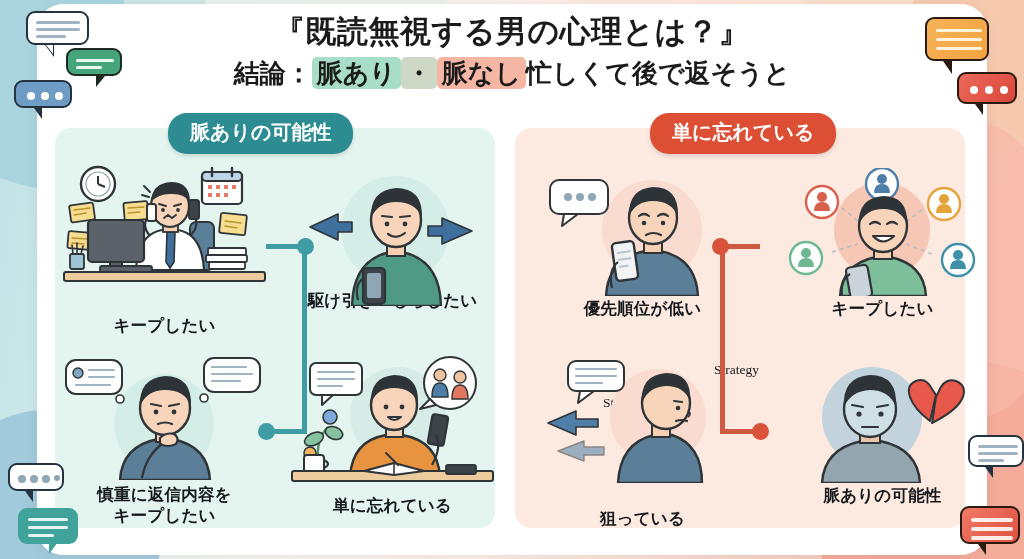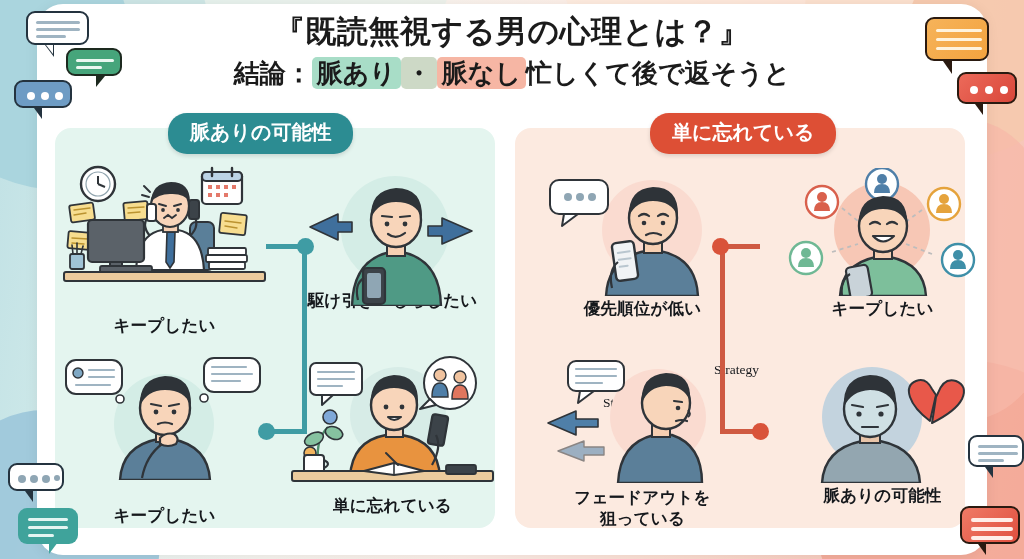--- a/index.html
+++ b/index.html
@@ -303,21 +303,21 @@
         </g>
         <circle cx="94" cy="60" r="2.4" fill="#2f3439"></circle>
         <circle cx="112" cy="60" r="2.4" fill="#2f3439"></circle>
         <path d="M96 72 Q103 69 110 72" fill="none" stroke="#2f3439" stroke-width="2.2" stroke-linecap="round"></path>
 
         <path d="M98 86 Q104 80 112 82 Q118 86 114 92 Q106 96 98 92 Z" fill="#f8d5ba" stroke="#2f3439" stroke-width="2.2"></path>
         <path d="M80 126 Q84 104 100 92" fill="none" stroke="#2f3439" stroke-width="2.2"></path>
       </svg>
     </div>
     <div class="cap">
-      <br>
+      <span>慎重に返信内容を</span><br>
       <span>キープしたい</span>
     </div>
   </div>
 
   <div class="cell" id="c4">
     <div class="art">
       <svg width="205" height="128" viewBox="0 0 205 128">
         <circle cx="108" cy="60" r="48" fill="#d7ece7"></circle>
 
         <rect x="20" y="8" width="52" height="32" rx="6" fill="#fff" stroke="#2f3439" stroke-width="2"></rect>
@@ -480,21 +480,21 @@
         <rect x="112" y="68" width="18" height="14" fill="#f6cfb2" stroke="#2f3439" stroke-width="2"></rect>
         <ellipse cx="126" cy="48" rx="24" ry="26" fill="#f8d5ba" stroke="#2f3439" stroke-width="2.4"></ellipse>
         <path d="M102 48 Q100 20 126 18 Q152 18 150 46 Q144 31 126 31 Q108 32 102 48 Z" fill="#2e3338"></path>
         <line x1="134" y1="46" x2="142" y2="47" stroke="#2f3439" stroke-width="2.2" stroke-linecap="round"></line>
         <circle cx="138" cy="53" r="2.3" fill="#2f3439"></circle>
         <path d="M136 66 Q142 64 147 66" fill="none" stroke="#2f3439" stroke-width="2.2" stroke-linecap="round"></path>
         <path d="M148 55 Q152 59 148 62" fill="none" stroke="#2f3439" stroke-width="1.8"></path>
       </svg>
     </div>
     <div class="cap">
-      <span>フェードアウトを</span><br>
+      <br>
       <span>狙っている</span>
     </div>
   </div>
 
   <div class="cell" id="c8">
     <div class="art">
       <svg width="205" height="128" viewBox="0 0 205 128">
         <circle cx="92" cy="62" r="50" fill="#c3d3de"></circle>
 
         <path d="M152 34 Q146 22 136 26 Q126 30 130 42 Q134 54 150 66 L156 40 Z" fill="#e8584a" stroke="#2f3439" stroke-width="2" stroke-linejoin="round"></path>

